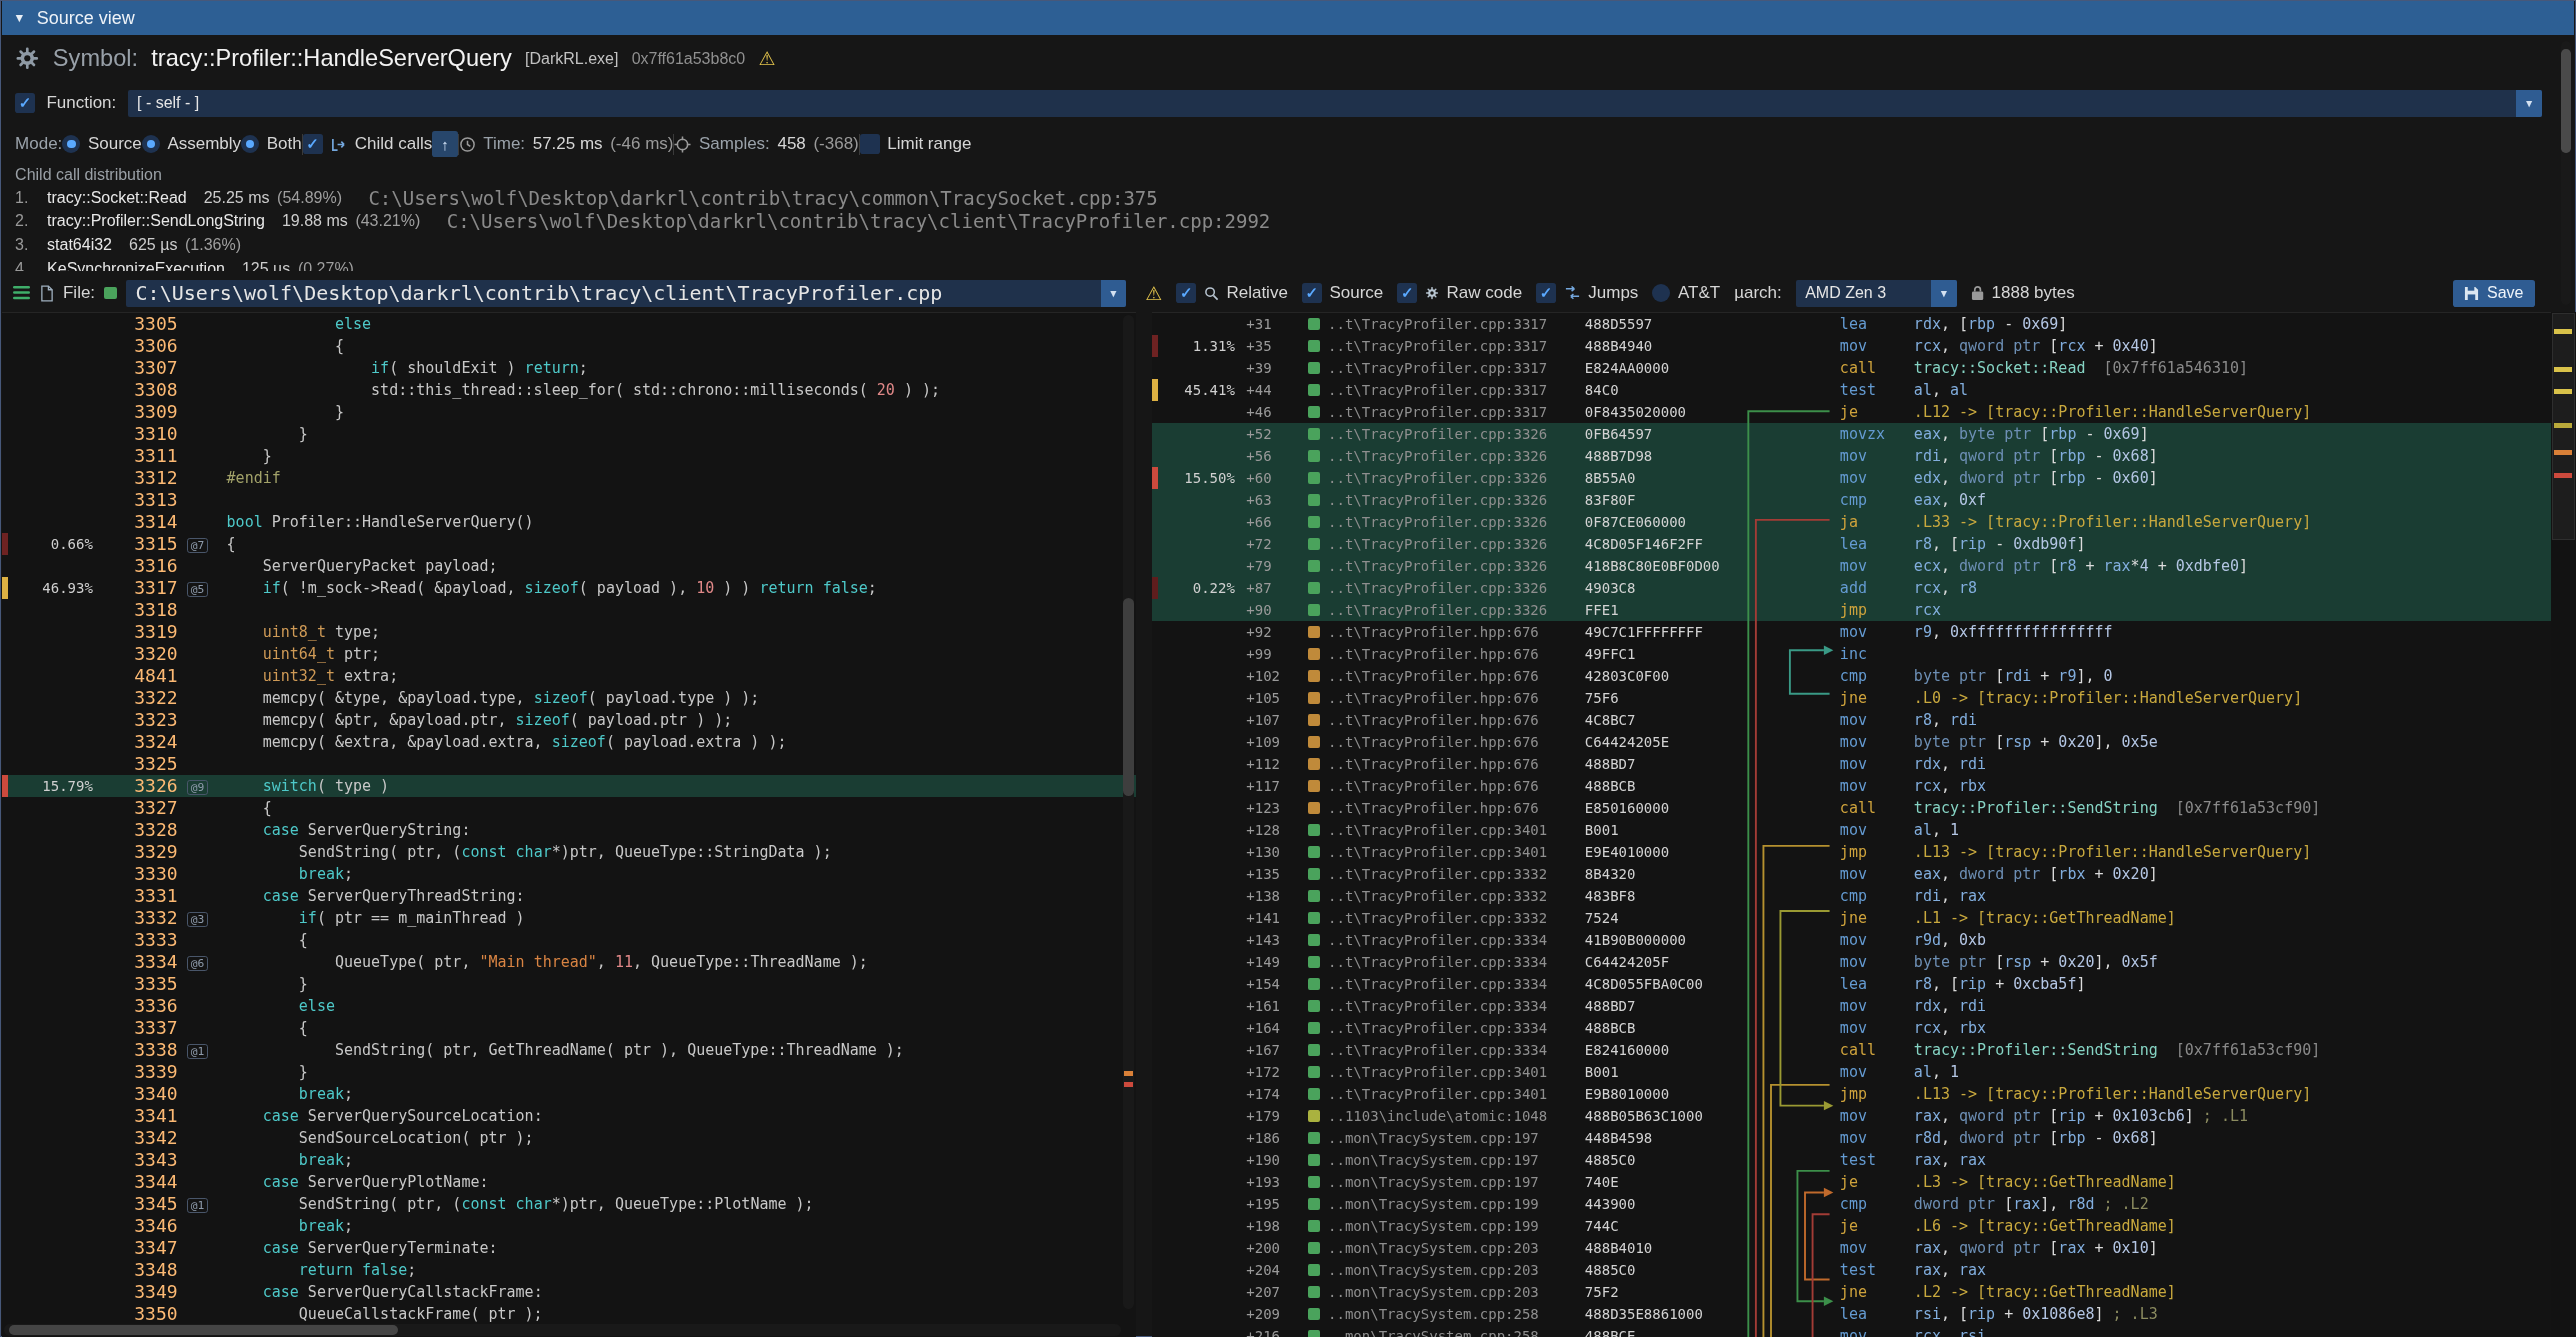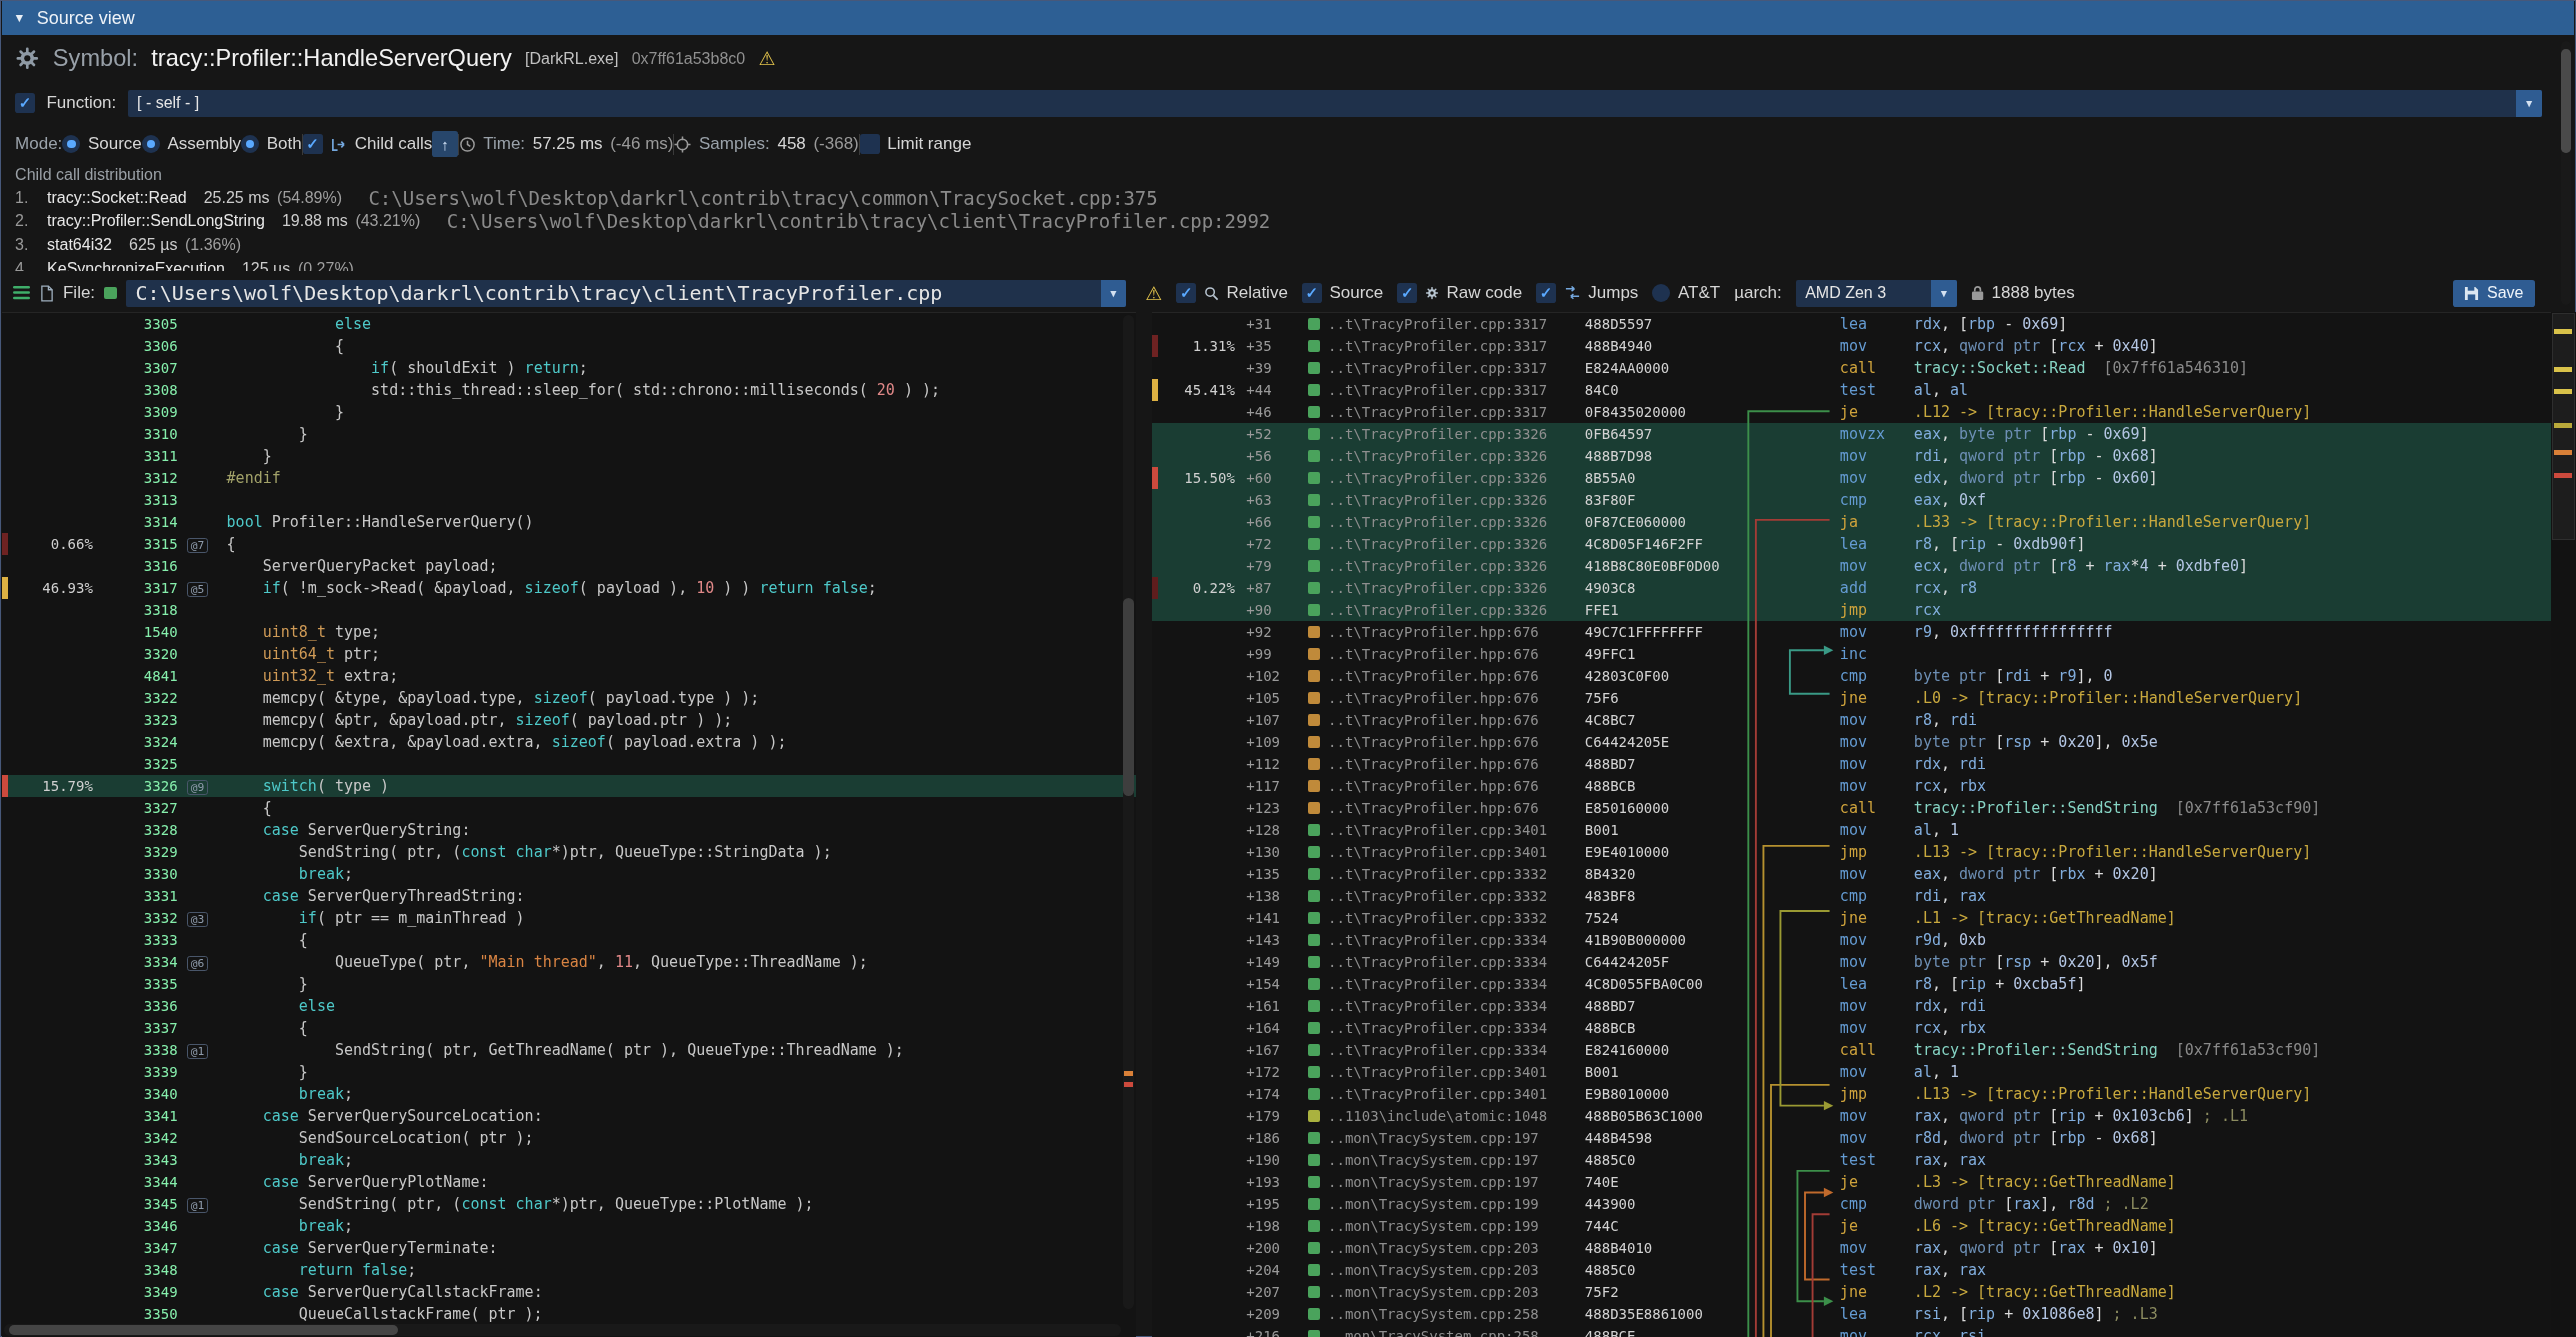--- a/index.html
+++ b/index.html
@@ -77,21 +77,21 @@
               background:#131313; border-top:0.9px solid #252525; overflow:hidden; }
   .asmpanel { position:absolute; left:1151px; top:311px; width:1400px; height:1026px;
               background:#131313; border-top:0.9px solid #252525; overflow:hidden; }
   .minimap { position:absolute; left:2550px; top:311px; width:24.6px; height:1026px; background:#121212; }
 
   
   .srow { display:flex; height:22px; line-height:22px; white-space:pre;
           font-family:"DejaVu Sans Mono", monospace; font-size:15px; }
   .smark { width:5.7px; flex:none; }
   .spct  { width:91px; flex:none; text-align:right; padding-right:5.7px; font-size:14px; color:#d0d0d0; }
-  .sline { width:79px; flex:none; text-align:right; color:#86efac; font-size:14px; }
+  .sline { width:79px; flex:none; text-align:right; color:#fdba74; font-size:18px; }
   .sbadge{ width:49px; flex:none; padding-left:9.4px; }
   .sbadge i { font-style:normal; font-size:11.3px; color:#8e9bab; border:0.9px solid #49566a;
               border-radius:2.8px; padding:0 2.8px; line-height:13.2px; }
   .scode { flex:1; }
   .hl { background:#1a3d33; }
   .c-d{color:#c8c8c8} .c-k{color:#4ec9c9} .c-t{color:#cf9a56} .c-n{color:#e08888}
   .c-s{color:#d98443} .c-p{color:#a3a36a}
 
   
   .arow { display:flex; height:22px; line-height:22px; white-space:pre;
@@ -334,21 +334,21 @@
         <div class="srow"><span class="smark"></span><span class="spct"></span><span class="sline">3309</span><span class="sbadge"></span><span class="scode"><span class="c-d">            }</span></span></div>
         <div class="srow"><span class="smark"></span><span class="spct"></span><span class="sline">3310</span><span class="sbadge"></span><span class="scode"><span class="c-d">        }</span></span></div>
         <div class="srow"><span class="smark"></span><span class="spct"></span><span class="sline">3311</span><span class="sbadge"></span><span class="scode"><span class="c-d">    }</span></span></div>
         <div class="srow"><span class="smark"></span><span class="spct"></span><span class="sline">3312</span><span class="sbadge"></span><span class="scode"><span class="c-p">#endif</span></span></div>
         <div class="srow"><span class="smark"></span><span class="spct"></span><span class="sline">3313</span><span class="sbadge"></span><span class="scode"></span></div>
         <div class="srow"><span class="smark"></span><span class="spct"></span><span class="sline">3314</span><span class="sbadge"></span><span class="scode"><span class="c-k">bool</span><span class="c-d"> Profiler::HandleServerQuery()</span></span></div>
         <div class="srow"><span class="smark" style="background:#6e2222"></span><span class="spct">0.66%</span><span class="sline">3315</span><span class="sbadge"><i>@7</i></span><span class="scode"><span class="c-d">{</span></span></div>
         <div class="srow"><span class="smark"></span><span class="spct"></span><span class="sline">3316</span><span class="sbadge"></span><span class="scode"><span class="c-d">    ServerQueryPacket payload;</span></span></div>
         <div class="srow"><span class="smark" style="background:#ddb143"></span><span class="spct">46.93%</span><span class="sline">3317</span><span class="sbadge"><i>@5</i></span><span class="scode"><span class="c-d">    </span><span class="c-k">if</span><span class="c-d">( !m_sock-&gt;Read( &amp;payload, </span><span class="c-k">sizeof</span><span class="c-d">( payload ), </span><span class="c-n">10</span><span class="c-d"> ) ) </span><span class="c-k">return</span><span class="c-d"> </span><span class="c-k">false</span><span class="c-d">;</span></span></div>
         <div class="srow"><span class="smark"></span><span class="spct"></span><span class="sline">3318</span><span class="sbadge"></span><span class="scode"></span></div>
-        <div class="srow"><span class="smark"></span><span class="spct"></span><span class="sline">1540</span><span class="sbadge"></span><span class="scode"><span class="c-d">    </span><span class="c-t">uint8_t</span><span class="c-d"> type;</span></span></div>
+        <div class="srow"><span class="smark"></span><span class="spct"></span><span class="sline">3319</span><span class="sbadge"></span><span class="scode"><span class="c-d">    </span><span class="c-t">uint8_t</span><span class="c-d"> type;</span></span></div>
         <div class="srow"><span class="smark"></span><span class="spct"></span><span class="sline">3320</span><span class="sbadge"></span><span class="scode"><span class="c-d">    </span><span class="c-t">uint64_t</span><span class="c-d"> ptr;</span></span></div>
         <div class="srow"><span class="smark"></span><span class="spct"></span><span class="sline">4841</span><span class="sbadge"></span><span class="scode"><span class="c-d">    </span><span class="c-t">uint32_t</span><span class="c-d"> extra;</span></span></div>
         <div class="srow"><span class="smark"></span><span class="spct"></span><span class="sline">3322</span><span class="sbadge"></span><span class="scode"><span class="c-d">    memcpy( &amp;type, &amp;payload.type, </span><span class="c-k">sizeof</span><span class="c-d">( payload.type ) );</span></span></div>
         <div class="srow"><span class="smark"></span><span class="spct"></span><span class="sline">3323</span><span class="sbadge"></span><span class="scode"><span class="c-d">    memcpy( &amp;ptr, &amp;payload.ptr, </span><span class="c-k">sizeof</span><span class="c-d">( payload.ptr ) );</span></span></div>
         <div class="srow"><span class="smark"></span><span class="spct"></span><span class="sline">3324</span><span class="sbadge"></span><span class="scode"><span class="c-d">    memcpy( &amp;extra, &amp;payload.extra, </span><span class="c-k">sizeof</span><span class="c-d">( payload.extra ) );</span></span></div>
         <div class="srow"><span class="smark"></span><span class="spct"></span><span class="sline">3325</span><span class="sbadge"></span><span class="scode"></span></div>
         <div class="srow hl"><span class="smark" style="background:#cc4a3d"></span><span class="spct">15.79%</span><span class="sline">3326</span><span class="sbadge"><i>@9</i></span><span class="scode"><span class="c-d">    </span><span class="c-k">switch</span><span class="c-d">( type )</span></span></div>
         <div class="srow"><span class="smark"></span><span class="spct"></span><span class="sline">3327</span><span class="sbadge"></span><span class="scode"><span class="c-d">    {</span></span></div>
         <div class="srow"><span class="smark"></span><span class="spct"></span><span class="sline">3328</span><span class="sbadge"></span><span class="scode"><span class="c-d">    </span><span class="c-k">case</span><span class="c-d"> ServerQueryString:</span></span></div>
         <div class="srow"><span class="smark"></span><span class="spct"></span><span class="sline">3329</span><span class="sbadge"></span><span class="scode"><span class="c-d">        SendString( ptr, (</span><span class="c-k">const</span><span class="c-d"> </span><span class="c-k">char</span><span class="c-d">*)ptr, QueueType::StringData );</span></span></div>

